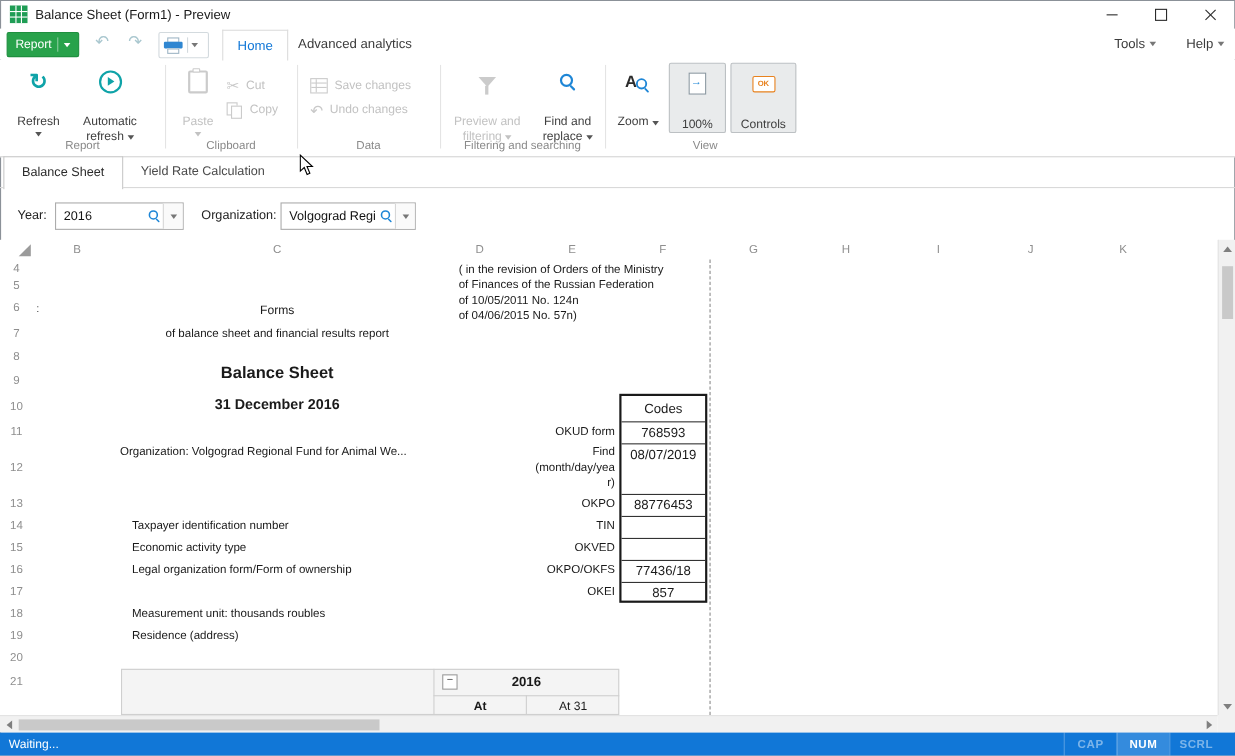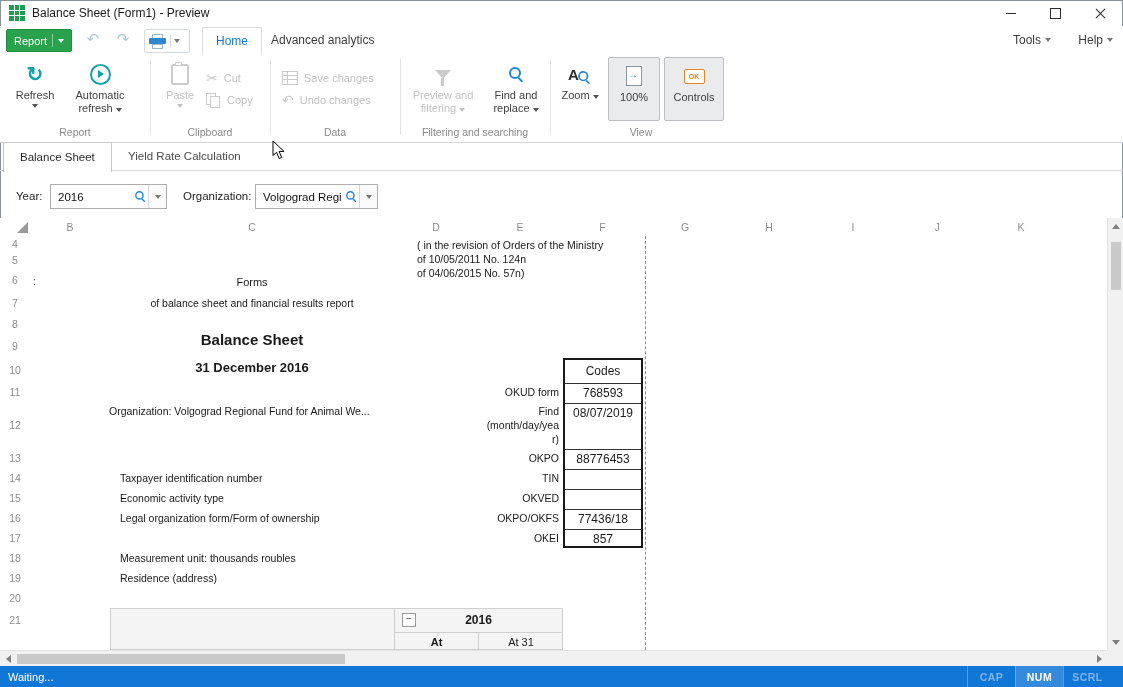--- a/index.html
+++ b/index.html
@@ -42,21 +42,21 @@
   .rtab.active{background:#fff;border:1px solid #dcdcdc;border-bottom:none;color:#1177d7;z-index:3}
   .menu-right{position:absolute;top:0;height:28px;line-height:28px;font-size:12px;color:#3c3c3c;display:flex;align-items:center;gap:4px}
 
   
   .ribbon{position:absolute;left:0;top:54px;right:0;height:88px;background:#fff;border-bottom:1px solid #d5d5d5}
   .rdiv{position:absolute;top:5px;width:1px;height:76px;background:#e4e4e4}
   .grp-label{position:absolute;bottom:4px;text-align:center;color:#8a8a8a;font-size:10.5px}
   .rbtn{position:absolute;top:2px;display:flex;flex-direction:column;align-items:center}
   .rbtn.pressed{top:3px;height:62px;background:#e9ebec;border:1px solid #bcc0c3;border-radius:2px}
   .ric{height:26px;display:flex;align-items:center;justify-content:center;margin-top:5px}
-  .lbl{font-size:11px;line-height:13px;text-align:center;color:#3f3f3f;margin-top:2px}
+  .lbl{font-size:11px;line-height:13px;text-align:center;color:#3f3f3f;margin-top:18px}
   .lbl .car{color:#555}
   .rbtn > .car{margin-top:2px;color:#555}
   .dis .lbl,.dis .lbl span{color:#c2c2c2}
   .dis .car,.dis > .car{color:#c2c2c2}
   .refresh-glyph{font-size:20px;font-weight:bold;color:#0fa3a8}
   .auto-ic{width:17px;height:17px;border:2px solid #0fa3a8;border-radius:50%;display:flex;align-items:center;justify-content:center}
   .auto-ic .play{width:0;height:0;border-left:6px solid #0fa3a8;border-top:4px solid transparent;border-bottom:4px solid transparent;margin-left:2px}
   .clip{position:relative;width:14px;height:17px;border:2px solid #cbcbcb;border-radius:2px;display:block}
   .clip::before{content:"";position:absolute;left:2px;top:-4px;width:5px;height:2px;background:#fff;border:1.5px solid #cbcbcb;border-radius:1px}
   .cut-glyph{color:#c9c9c9;font-size:14px}
@@ -321,20 +321,21 @@
     <div class="rowhdr" style="top:290px;height:20px;line-height:20px">16</div>
     <div class="rowhdr" style="top:310px;height:20px;line-height:20px">17</div>
     <div class="rowhdr" style="top:330px;height:20px;line-height:20px">18</div>
     <div class="rowhdr" style="top:350px;height:20px;line-height:20px">19</div>
     <div class="rowhdr" style="top:370px;height:20px;line-height:20px">20</div>
     <div class="rowhdr" style="top:390px;height:42px;line-height:24px">21</div>
 
     <div class="txt" style="left:33px;top:57px;font-size:10px;color:#444">:</div>
     <div style="position:absolute;left:417px;top:20px;width:240px;font-size:10.5px;line-height:14px;color:#1a1a1a">
       <div>( in the revision of Orders of the Ministry</div>
+      <div>of Finances of the Russian Federation</div>
       <div>of 10/05/2011 No. 124n</div>
       <div>of 04/06/2015 No. 57n)</div>
     </div>
     <div class="txt ctr" style="top:57px;font-size:11px">Forms</div>
     <div class="txt ctr" style="top:78px">of balance sheet and financial results report</div>
     <div class="txt ctr" style="top:112px;height:20px;line-height:20px;font-size:15px;font-weight:bold">Balance Sheet</div>
     <div class="txt ctr" style="top:141px;height:18px;line-height:18px;font-size:13px;font-weight:bold">31 December 2016</div>
 
     <div class="codes-box">
       <div style="height:24px;line-height:22px">Codes</div>

